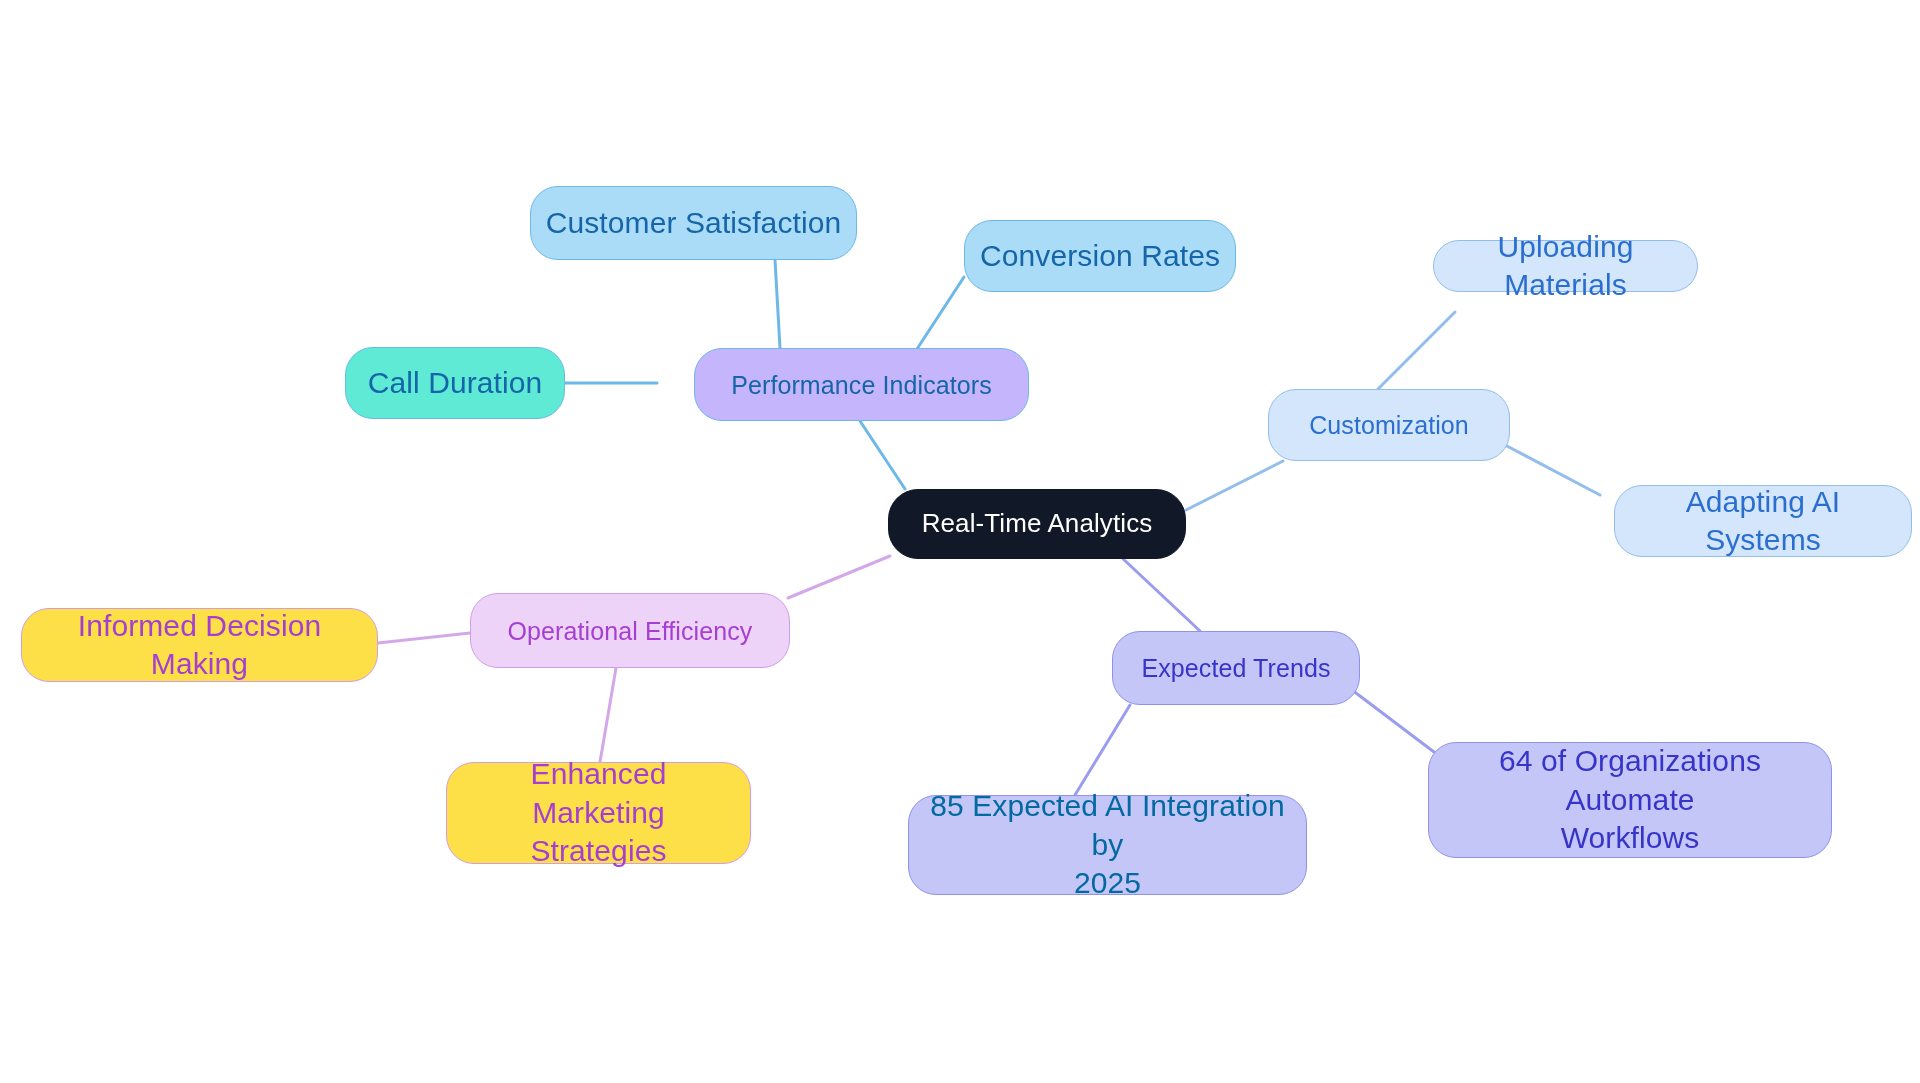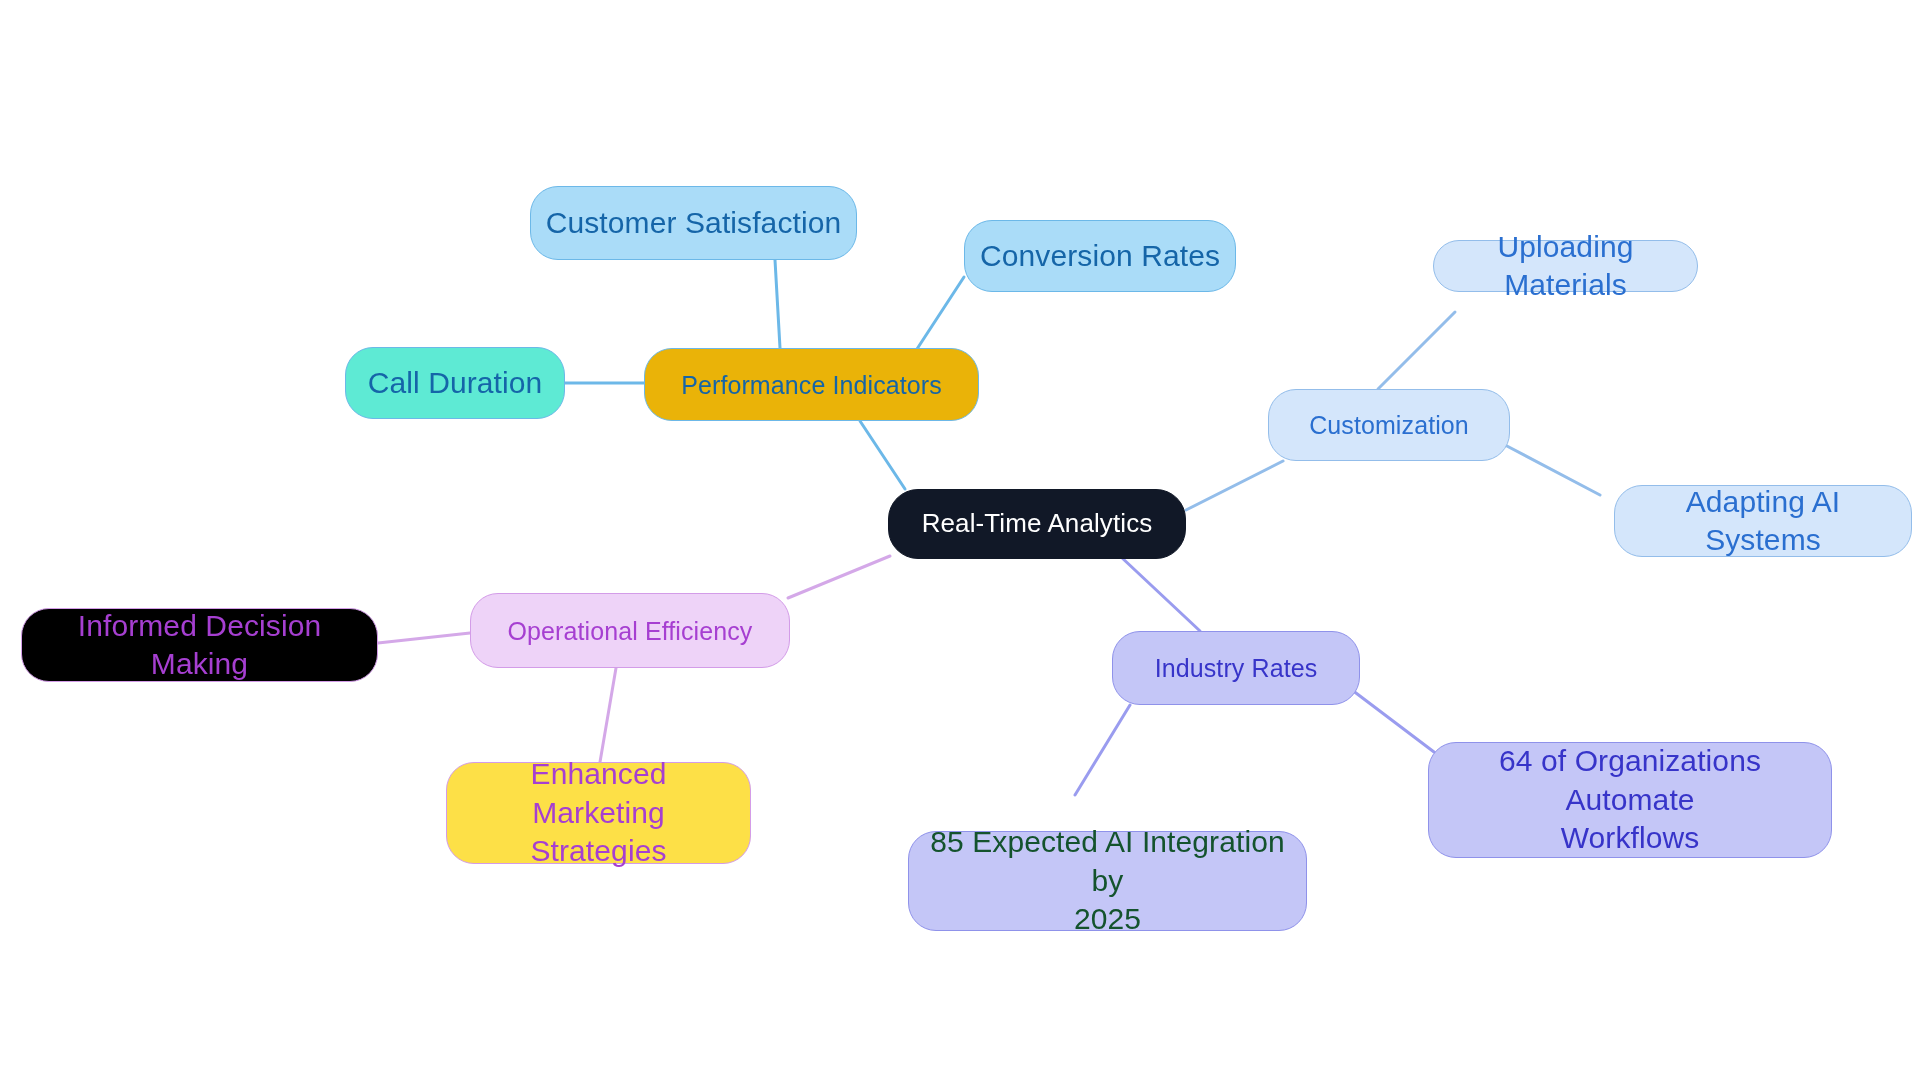--- a/index.html
+++ b/index.html
@@ -74,30 +74,30 @@
       <line x1="1505" y1="445" x2="1600" y2="495" stroke="#93bdea" stroke-width="3" class="edge-line"></line>
       <line x1="1120" y1="556" x2="1200" y2="631" stroke="#9a9cef" stroke-width="3" class="edge-line"></line>
       <line x1="1130" y1="705" x2="1075" y2="795" stroke="#9a9cef" stroke-width="3" class="edge-line"></line>
       <line x1="1352" y1="690" x2="1434" y2="752" stroke="#9a9cef" stroke-width="3" class="edge-line"></line>
       <line x1="890" y1="556" x2="788" y2="598" stroke="#d4a8e8" stroke-width="3" class="edge-line"></line>
       <line x1="470" y1="633" x2="378" y2="643" stroke="#d4a8e8" stroke-width="3" class="edge-line"></line>
       <line x1="616" y1="668" x2="600" y2="762" stroke="#d4a8e8" stroke-width="3" class="edge-line"></line>
     </svg>
   <div id="node-layer">
       <div class="node-box node-root" style="left: 888px; top: 489px; width: 298px; height: 70px; background: rgb(17, 24, 39); border-color: rgb(17, 24, 39); color: rgb(255, 255, 255);"><span>Real-Time Analytics</span></div>
-      <div class="node-box node-branch" style="left: 644px; top: 348px; width: 335px; height: 73px; background: #eab308; border-color: rgb(108, 184, 232); color: rgb(21, 101, 168);"><span>Performance Indicators</span></div>
+      <div class="node-box node-branch" style="left: 694px; top: 348px; width: 335px; height: 73px; background: #c4b5fd; border-color: rgb(108, 184, 232); color: rgb(21, 101, 168);"><span>Performance Indicators</span></div>
       <div class="node-box node-leaf" style="left: 530px; top: 186px; width: 327px; height: 74px; background: rgb(170, 220, 248); border-color: rgb(108, 184, 232); color: rgb(21, 101, 168);"><span>Customer Satisfaction</span></div>
       <div class="node-box node-leaf" style="left: 964px; top: 220px; width: 272px; height: 72px; background: rgb(170, 220, 248); border-color: rgb(108, 184, 232); color: rgb(21, 101, 168); align-items: center;"><span>Conversion Rates</span></div>
       <div class="node-box node-leaf" style="left: 345px; top: 347px; width: 220px; height: 72px; background: #5eead4; border-color: rgb(108, 184, 232); color: rgb(21, 101, 168);"><span>Call Duration</span></div>
       <div class="node-box node-branch" style="left: 1268px; top: 389px; width: 242px; height: 72px; background: rgb(212, 230, 251); border-color: rgb(147, 189, 234); color: rgb(42, 111, 208);"><span>Customization</span></div>
-      <div class="node-box node-branch" style="left: 1112px; top: 631px; width: 248px; height: 74px; background: rgb(196, 198, 247); border-color: rgb(143, 146, 234); color: rgb(55, 52, 201);"><span>Industry Rates</span></div>
+      <div class="node-box node-branch" style="left: 1112px; top: 631px; width: 248px; height: 74px; background: rgb(196, 198, 247); border-color: rgb(143, 146, 234); color: rgb(55, 52, 201);"><span>Expected Trends</span></div>
       <div class="node-box node-branch" style="left: 470px; top: 593px; width: 320px; height: 75px; background: rgb(238, 211, 248); border-color: rgb(211, 156, 232); color: rgb(166, 63, 209);"><span>Operational Efficiency</span></div>
       <div class="node-box node-leaf" style="left: 1433px; top: 240px; width: 265px; height: 52px; background: rgb(212, 230, 251); border-color: rgb(147, 189, 234); color: rgb(42, 111, 208);"><span>Uploading Materials</span></div>
       <div class="node-box node-leaf" style="left: 1598px; top: 485px; width: 298px; height: 72px; background: rgb(212, 230, 251); border-color: rgb(147, 189, 234); color: rgb(42, 111, 208); margin-left: 16px;"><span>Adapting AI Systems</span></div>
-      <div class="node-box node-leaf" style="left: 908px; top: 795px; width: 399px; height: 100px; background: rgb(196, 198, 247); border-color: rgb(143, 146, 234); color: #14532d; margin-top: 36px;"><span>85 Expected AI Integration by
+      <div class="node-box node-leaf" style="left: 908px; top: 795px; width: 399px; height: 100px; background: rgb(196, 198, 247); border-color: rgb(143, 146, 234); color: #0369a1;"><span>85 Expected AI Integration by
 2025</span></div>
       <div class="node-box node-leaf" style="left: 1428px; top: 742px; width: 404px; height: 116px; background: rgb(196, 198, 247); border-color: rgb(143, 146, 234); color: rgb(55, 52, 201);"><span>64 of Organizations Automate
 Workflows</span></div>
-      <div class="node-box node-leaf" style="left: 21px; top: 608px; width: 357px; height: 74px; background: #000000; border-color: rgb(211, 156, 232); color: rgb(166, 63, 209);"><span>Informed Decision Making</span></div>
+      <div class="node-box node-leaf" style="left: 21px; top: 608px; width: 357px; height: 74px; background: #fde047; border-color: rgb(211, 156, 232); color: rgb(166, 63, 209);"><span>Informed Decision Making</span></div>
       <div class="node-box node-leaf" style="left: 446px; top: 762px; width: 305px; height: 102px; background: #fde047; border-color: rgb(211, 156, 232); color: rgb(166, 63, 209);"><span>Enhanced Marketing
 Strategies</span></div>
     </div>
 </div>
 
 </body></html>

